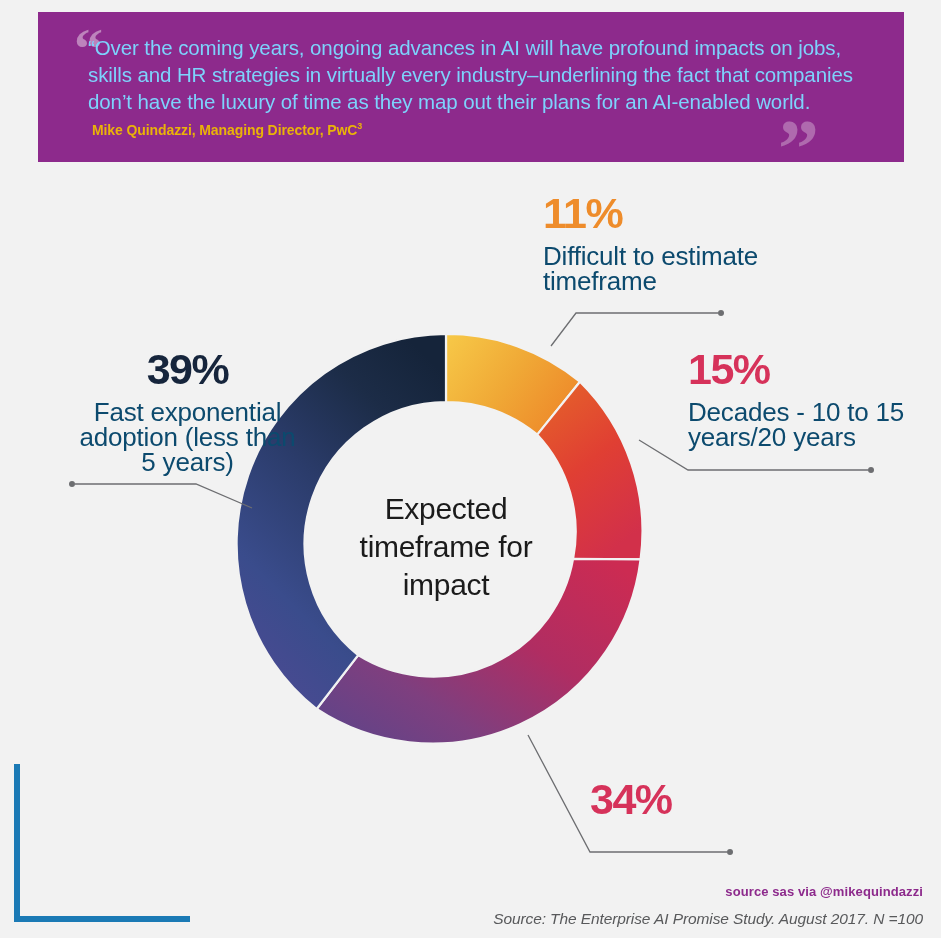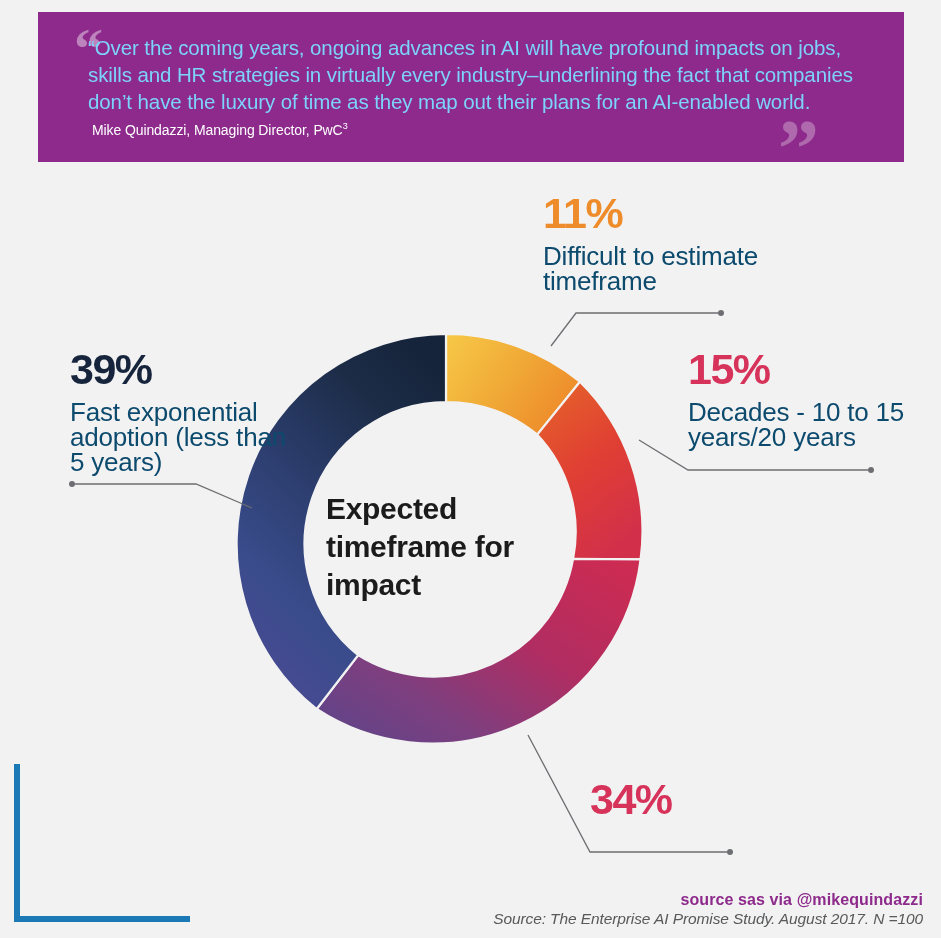--- a/index.html
+++ b/index.html
@@ -71,23 +71,23 @@
     color: #7dd3fc;
     font-size: 20.5px;
     line-height: 27px;
     letter-spacing: -0.1px;
     margin: 0;
     font-weight: 400;
   }
   #quote-attribution {
     position: relative;
     z-index: 2;
-    color: #ffffff;
+    color: #eab308;
     font-size: 14px;
-    font-weight: 400;
+    font-weight: 700;
     margin: 6px 0 0 4px;
     letter-spacing: -0.1px;
   }
   #quote-attribution sup {
     font-size: 9px;
     vertical-align: super;
   }
 
   
   #donut-wrap {
@@ -96,24 +96,25 @@
     top: 0;
     width: 941px;
     height: 938px;
     pointer-events: none;
   }
   #donut-center-text {
     position: absolute;
     left: 326px;
     top: 490px;
     width: 240px;
+    text-align: center;
     font-size: 30px;
     line-height: 38px;
     color: #1b1b1b;
-    font-weight: 700;
+    font-weight: 400;
     letter-spacing: -0.3px;
   }
 
   
   .callout { position: absolute; }
   .callout .pct {
     font-size: 43px;
     font-weight: 700;
     line-height: 1;
     letter-spacing: -1.5px;
@@ -122,44 +123,43 @@
   .callout .desc {
     font-size: 26px;
     line-height: 25px;
     color: #0c4a6e;
     letter-spacing: -0.2px;
     margin: 0;
   }
 
   #callout-difficult { left: 543px; top: 192px; width: 240px; }
   #callout-decades   { left: 688px; top: 348px; width: 220px; }
-  #callout-fast      { left: 70px;  top: 348px; width: 235px; }
+  #callout-fast      { left: 70px;  top: 348px; width: 235px; text-align: center; }
   #callout-five-ten  { left: 590px; top: 778px; width: 250px; }
 
   
   #corner-bracket {
     position: absolute;
     left: 14px;
     bottom: 16px;
     width: 170px;
     height: 152px;
     border-left: 6px solid #1b7ab5;
     border-bottom: 6px solid #1b7ab5;
   }
 
   
   #footer-source-tag {
     position: absolute;
     right: 18px;
     top: 884px;
-    font-size: 16px;
+    font-size: 13px;
     font-weight: 700;
     color: #8d2a8c;
     letter-spacing: 0.1px;
-    margin-top: 7px;
   }
   #footer-source-note {
     position: absolute;
     right: 18px;
     top: 910px;
     font-size: 15.5px;
     color: #58595b;
     letter-spacing: -0.1px;
     font-style: italic;
   }

